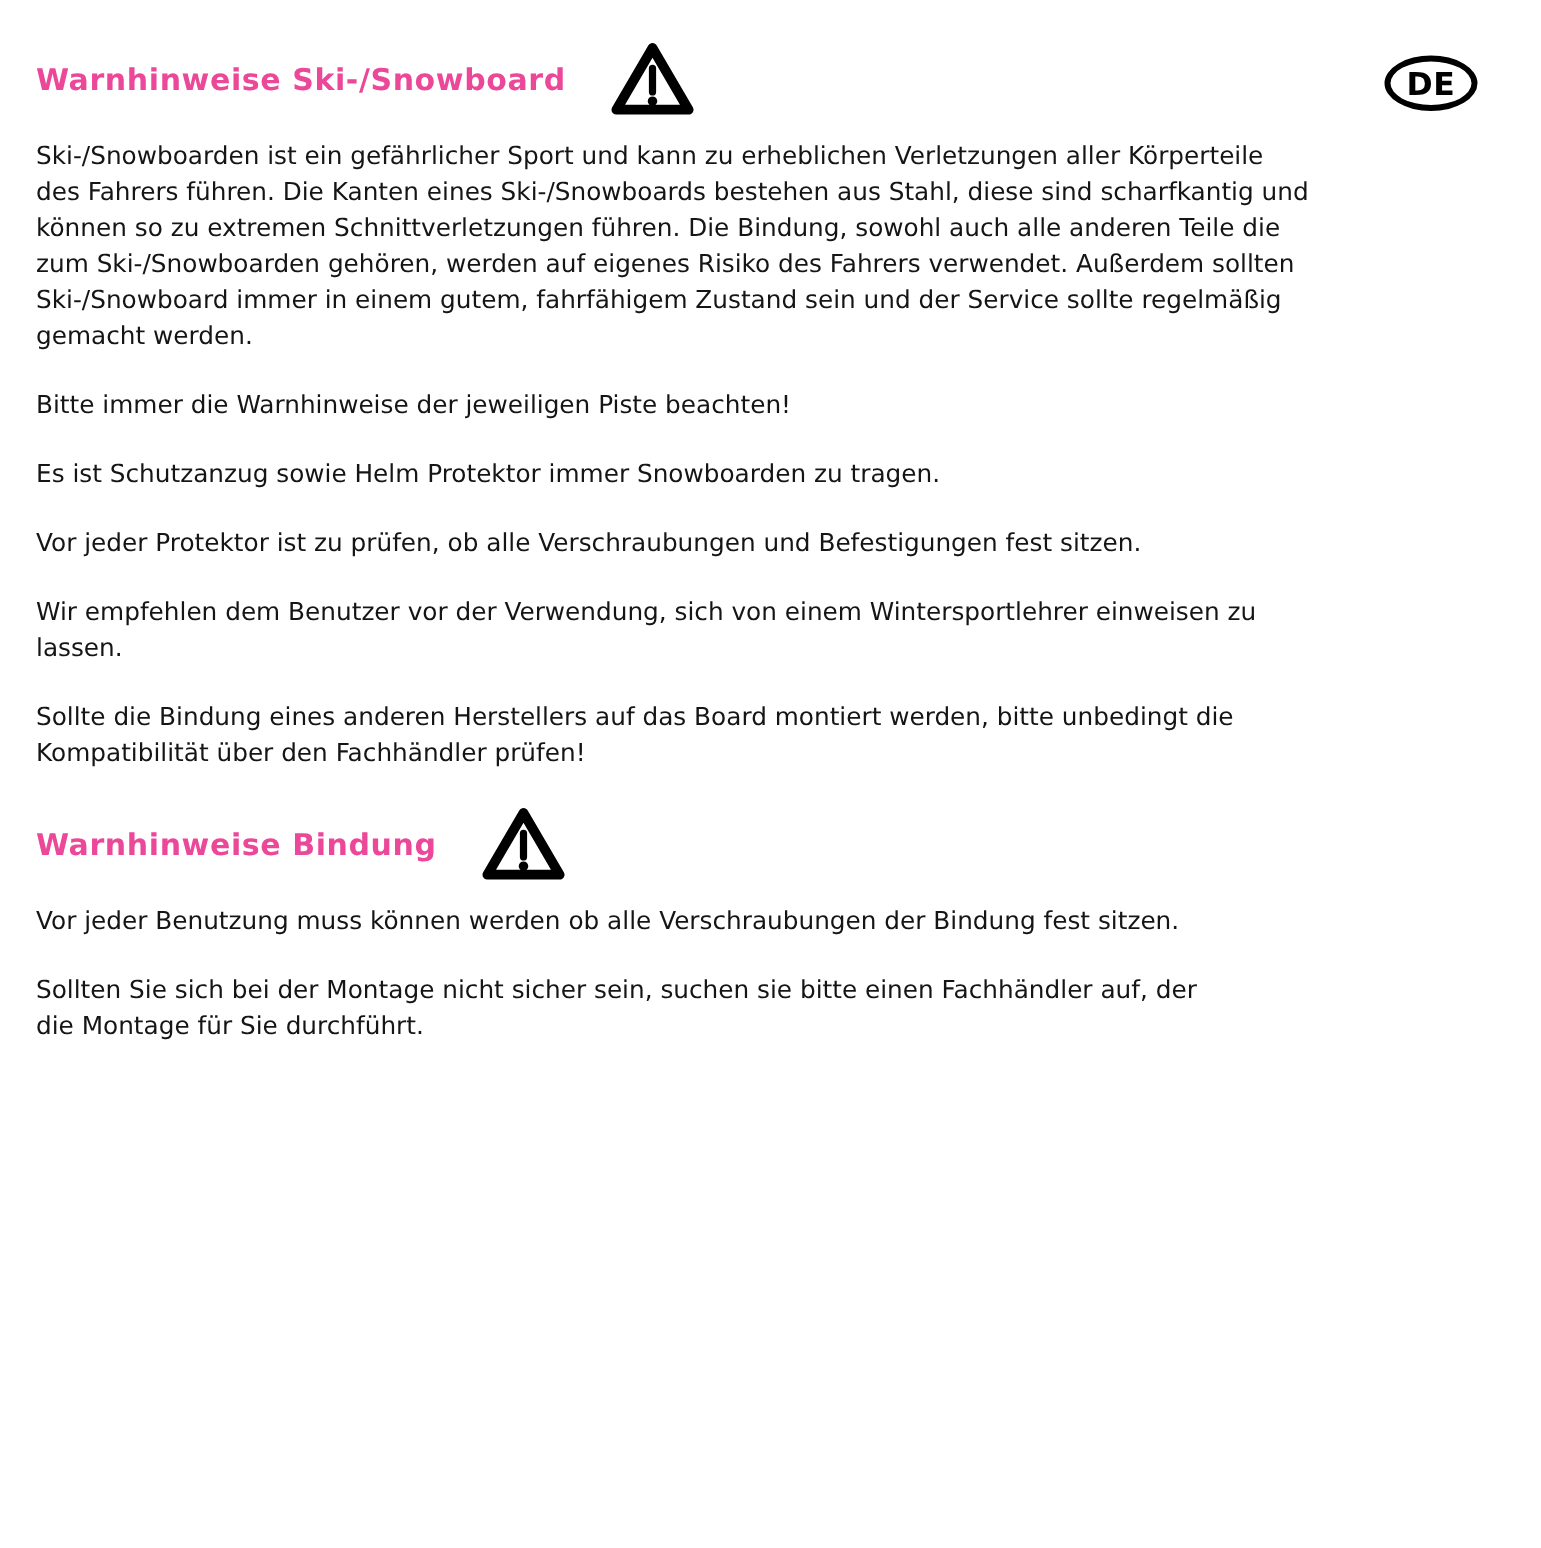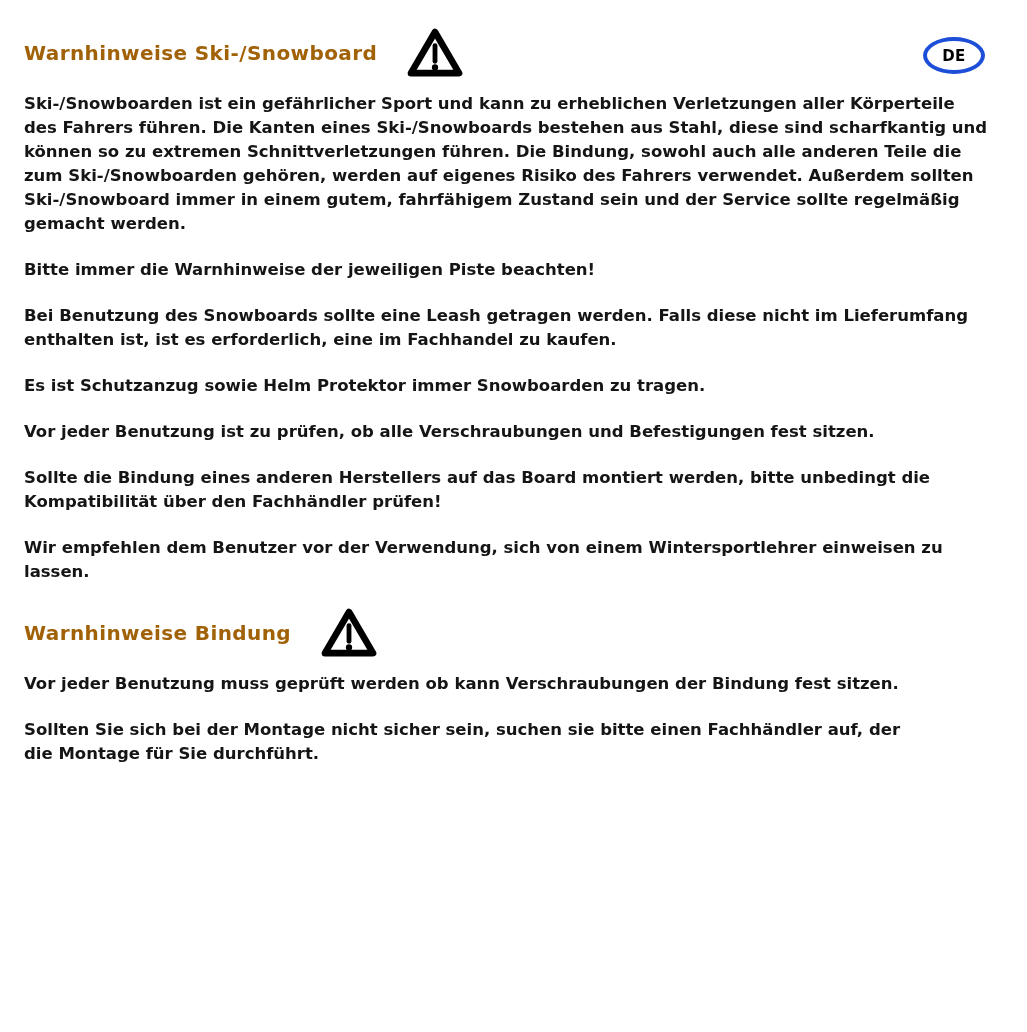--- a/index.html
+++ b/index.html
@@ -30,49 +30,48 @@
     margin-bottom: 12px;
   }
   .header-row.second {
     margin-top: 0;
     gap: 30px;
   }
   h1 {
     margin: 0;
     font-size: 20px;
     font-weight: bold;
-    color: #a16207;
+    color: #ec4899;
     letter-spacing: 0.4px;
     white-space: nowrap;
   }
   .warn-icon {
     flex: 0 0 auto;
     display: block;
   }
   p.body-text {
     margin: 0 0 22px 0;
     font-size: 16.5px;
     line-height: 24px;
     white-space: pre-line;
     color: #151515;
     max-width: 985px;
-    font-weight: bold;
   }
   .lang-badge {
     position: absolute;
     top: 37px;
     right: 42px;
     width: 54px;
     height: 29px;
-    border: 4px solid #1d4ed8;
+    border: 4px solid #000000;
     border-radius: 50%;
     display: flex;
     align-items: center;
     justify-content: center;
-    font-size: 15px;
+    font-size: 21px;
     font-weight: bold;
     color: #000000;
     letter-spacing: 0.5px;
   }
 </style>
 </head>
 <body>
 
 <div class="doc">
 
@@ -87,35 +86,33 @@
     </svg>
   </div>
 
   <p class="body-text">Ski-/Snowboarden ist ein gefährlicher Sport und kann zu erheblichen Verletzungen aller Körperteile
 des Fahrers führen. Die Kanten eines Ski-/Snowboards bestehen aus Stahl, diese sind scharfkantig und
 können so zu extremen Schnittverletzungen führen. Die Bindung, sowohl auch alle anderen Teile die
 zum Ski-/Snowboarden gehören, werden auf eigenes Risiko des Fahrers verwendet. Außerdem sollten
 Ski-/Snowboard immer in einem gutem, fahrfähigem Zustand sein und der Service sollte regelmäßig
 gemacht werden.</p>
   <p class="body-text">Bitte immer die Warnhinweise der jeweiligen Piste beachten!</p>
-  <p class="body-text">Bei Benutzung des Snowboards sollte eine Leash getragen werden. Falls diese nicht im Lieferumfang
-enthalten ist, ist es erforderlich, eine im Fachhandel zu kaufen.</p>
   <p class="body-text">Es ist Schutzanzug sowie Helm Protektor immer Snowboarden zu tragen.</p>
-  <p class="body-text">Vor jeder Benutzung ist zu prüfen, ob alle Verschraubungen und Befestigungen fest sitzen.</p>
+  <p class="body-text">Vor jeder Protektor ist zu prüfen, ob alle Verschraubungen und Befestigungen fest sitzen.</p>
+  <p class="body-text">Wir empfehlen dem Benutzer vor der Verwendung, sich von einem Wintersportlehrer einweisen zu
+lassen.</p>
   <p class="body-text">Sollte die Bindung eines anderen Herstellers auf das Board montiert werden, bitte unbedingt die
 Kompatibilität über den Fachhändler prüfen!</p>
-  <p class="body-text">Wir empfehlen dem Benutzer vor der Verwendung, sich von einem Wintersportlehrer einweisen zu
-lassen.</p>
 
   <div class="header-row second">
     <h1>Warnhinweise Bindung</h1>
     <svg class="warn-icon" width="56" height="54" viewBox="0 0 64 58" aria-hidden="true">
       <path d="M32 5 L59.5 52 L4.5 52 Z" fill="none" stroke="#000" stroke-width="7.5" stroke-linejoin="round"></path>
       <path d="M32 20.5 L32 38.5" stroke="#000" stroke-width="5.5" stroke-linecap="round" fill="none"></path>
       <circle cx="32" cy="45.5" r="3.6" fill="#000"></circle>
     </svg>
   </div>
 
-  <p class="body-text">Vor jeder Benutzung muss geprüft werden ob kann Verschraubungen der Bindung fest sitzen.</p>
+  <p class="body-text">Vor jeder Benutzung muss können werden ob alle Verschraubungen der Bindung fest sitzen.</p>
   <p class="body-text">Sollten Sie sich bei der Montage nicht sicher sein, suchen sie bitte einen Fachhändler auf, der
 die Montage für Sie durchführt.</p>
 
 </div>
 
 </body></html>

